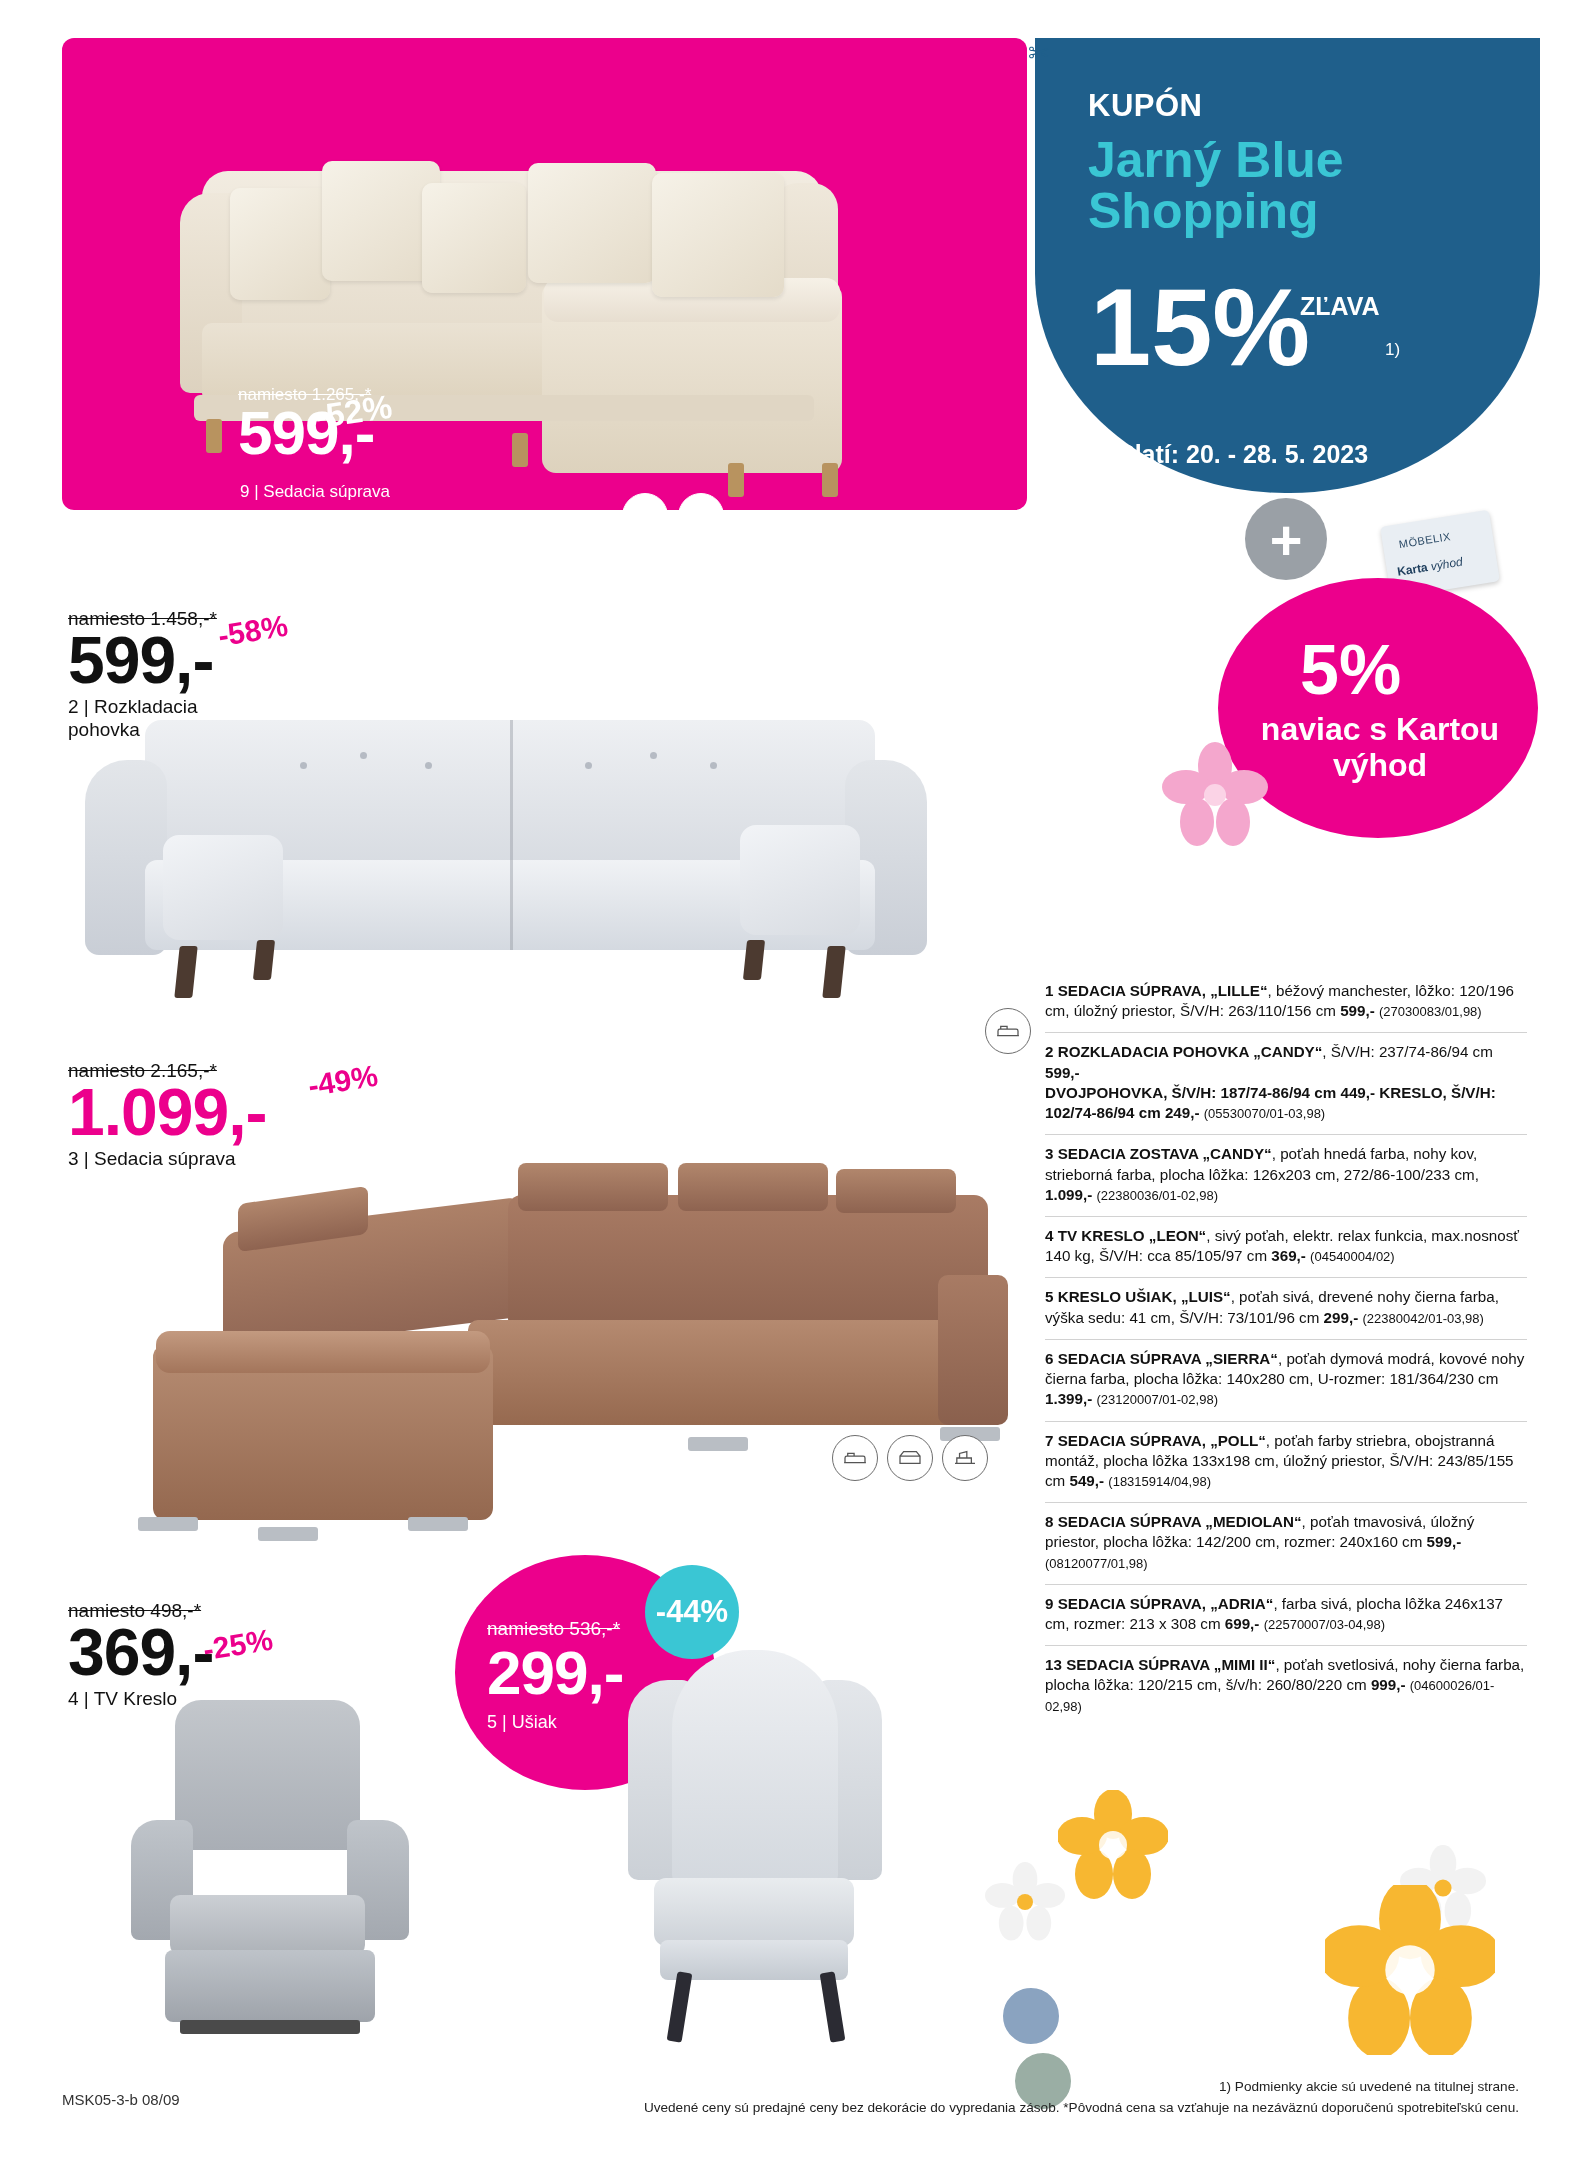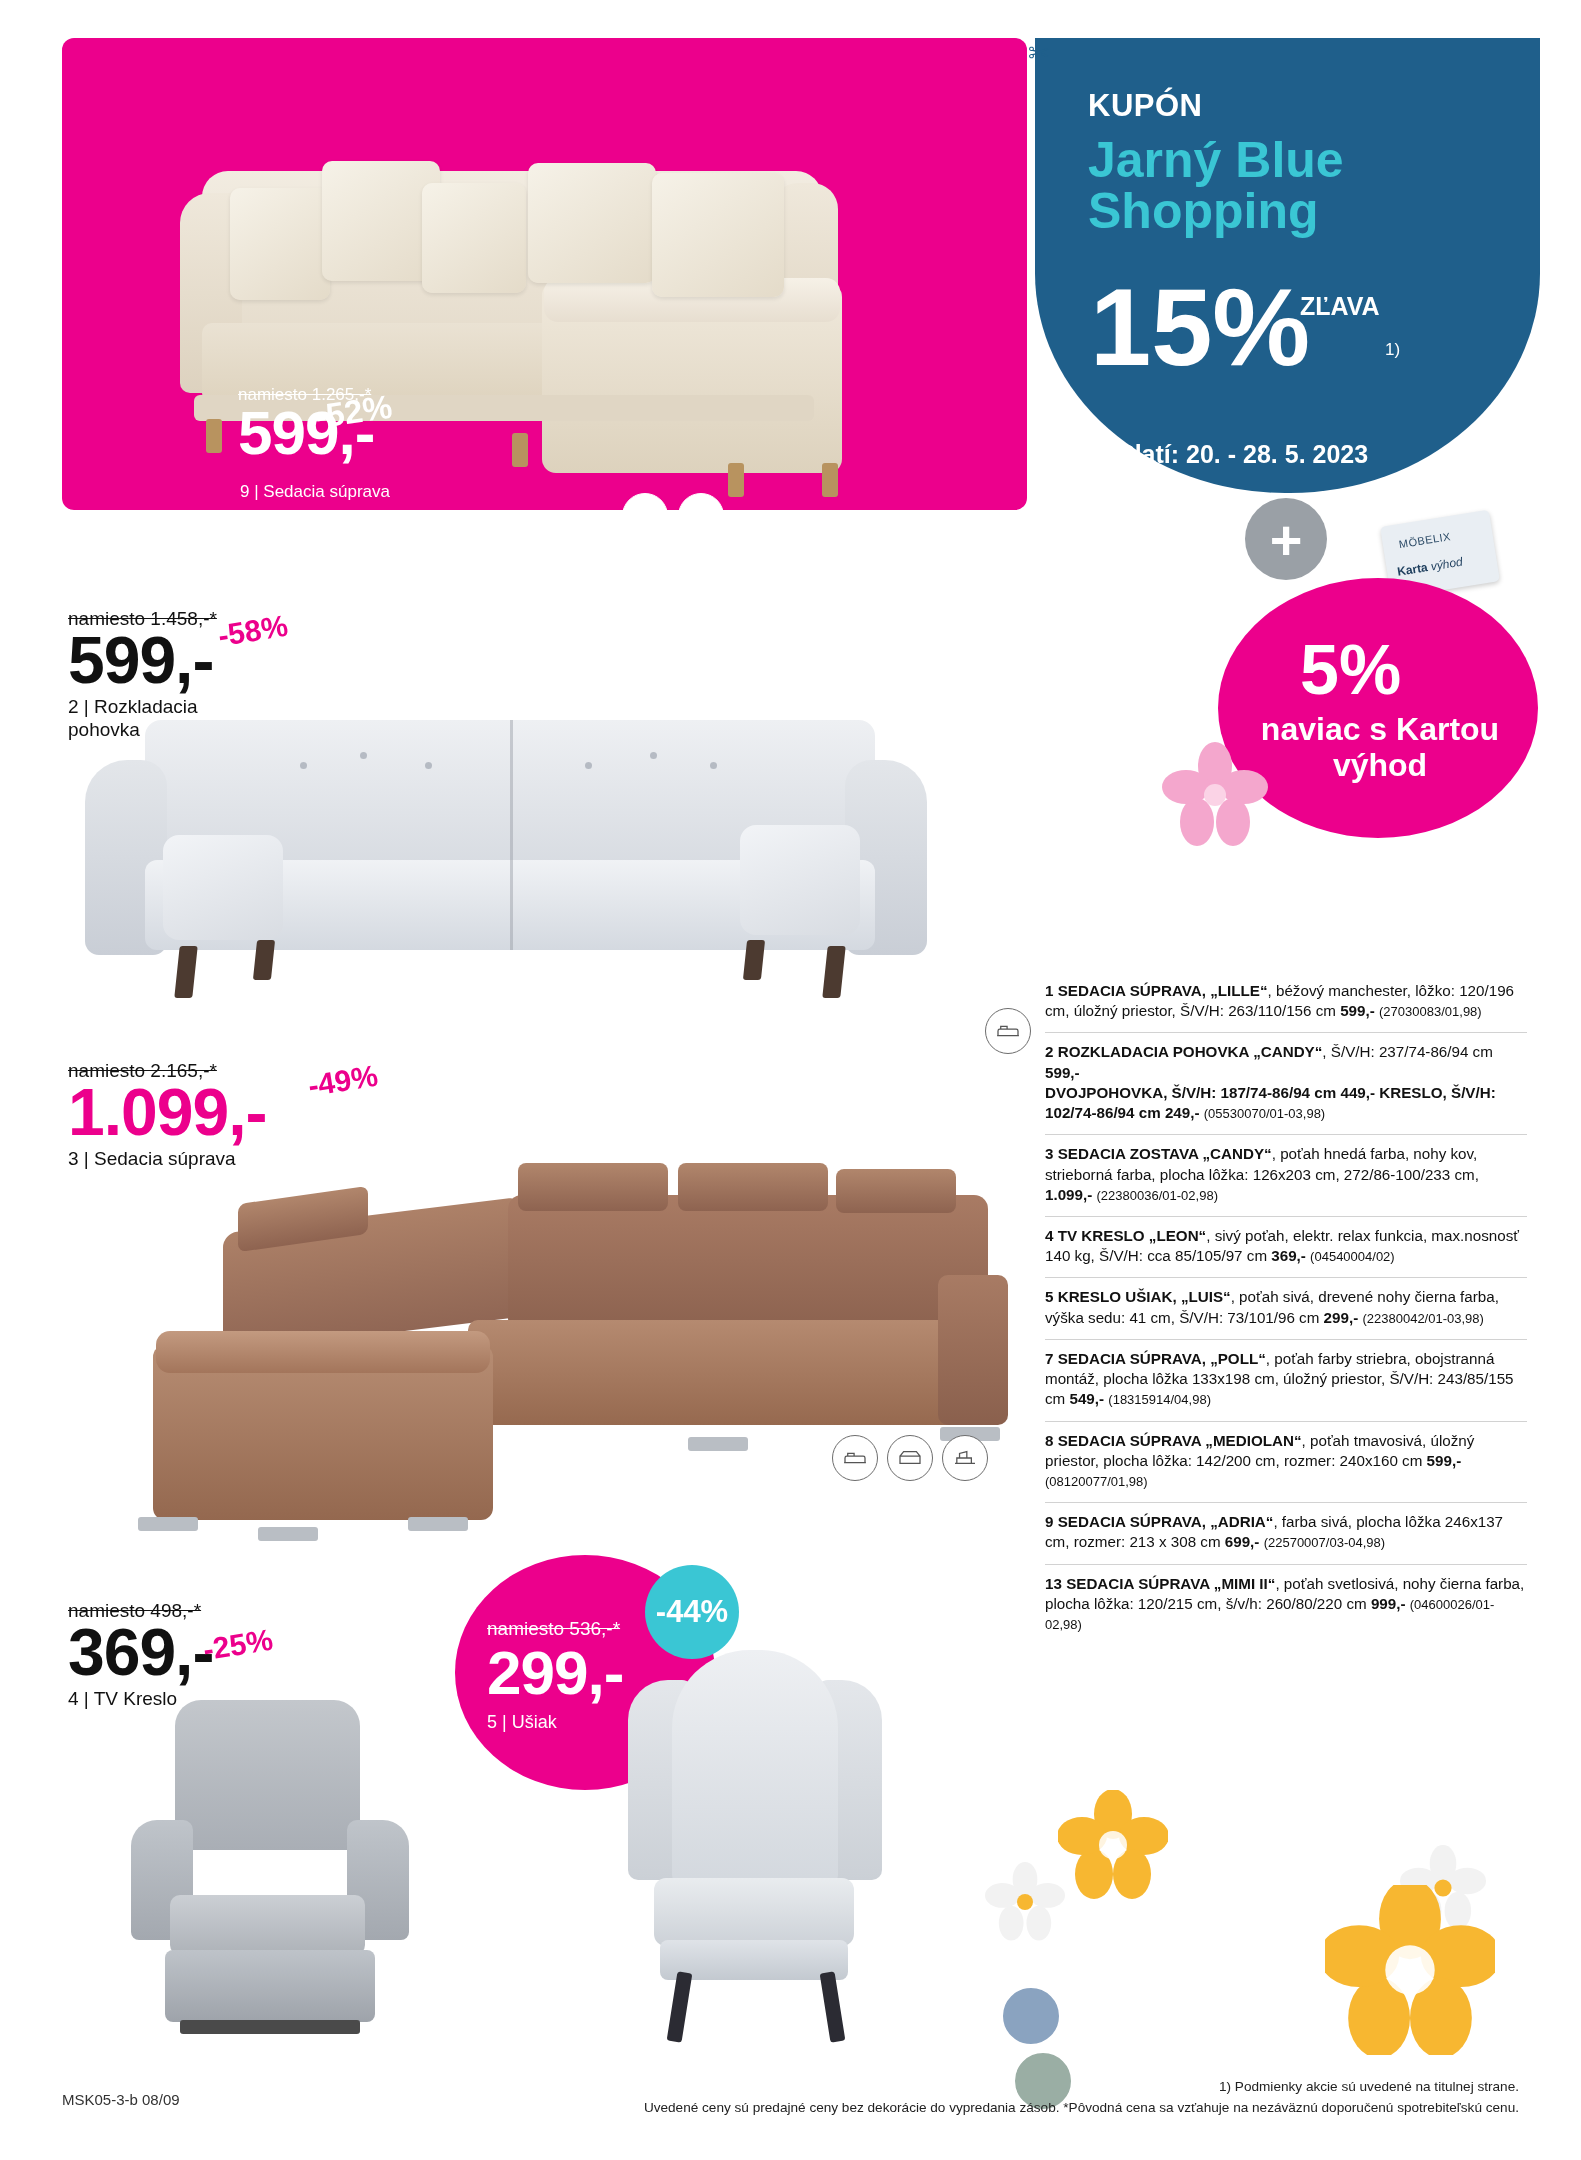--- a/index.html
+++ b/index.html
@@ -552,20 +552,25 @@
     <span class="num">4</span>
     <b>TV KRESLO „LEON“</b><span>, sivý poťah, elektr. relax funkcia, max.nosnosť 140 kg, Š/V/H: cca 85/105/97 cm </span><b>369,-</b>
     <span class="code">(04540004/02)</span>
   </div>
   <div class="desc-item">
     <span class="num">5</span>
     <b>KRESLO UŠIAK, „LUIS“</b><span>, poťah sivá, drevené nohy čierna farba, výška sedu: 41 cm, Š/V/H: 73/101/96 cm </span><b>299,-</b>
     <span class="code">(22380042/01-03,98)</span>
   </div>
   <div class="desc-item">
+    <span class="num">6</span>
+    <b>SEDACIA SÚPRAVA „SIERRA“</b><span>, poťah dymová modrá, kovové nohy čierna farba, plocha lôžka: 140x280 cm, U-rozmer: 181/364/230 cm </span><b>1.399,-</b>
+    <span class="code">(23120007/01-02,98)</span>
+  </div>
+  <div class="desc-item">
     <span class="num">7</span>
     <b>SEDACIA SÚPRAVA, „POLL“</b><span>, poťah farby striebra, obojstranná montáž, plocha lôžka 133x198 cm, úložný priestor, Š/V/H: 243/85/155 cm </span><b>549,-</b>
     <span class="code">(18315914/04,98)</span>
   </div>
   <div class="desc-item">
     <span class="num">8</span>
     <b>SEDACIA SÚPRAVA „MEDIOLAN“</b><span>, poťah tmavosivá, úložný priestor, plocha lôžka: 142/200 cm, rozmer: 240x160 cm </span><b>599,-</b>
     <span class="code">(08120077/01,98)</span>
   </div>
   <div class="desc-item">

